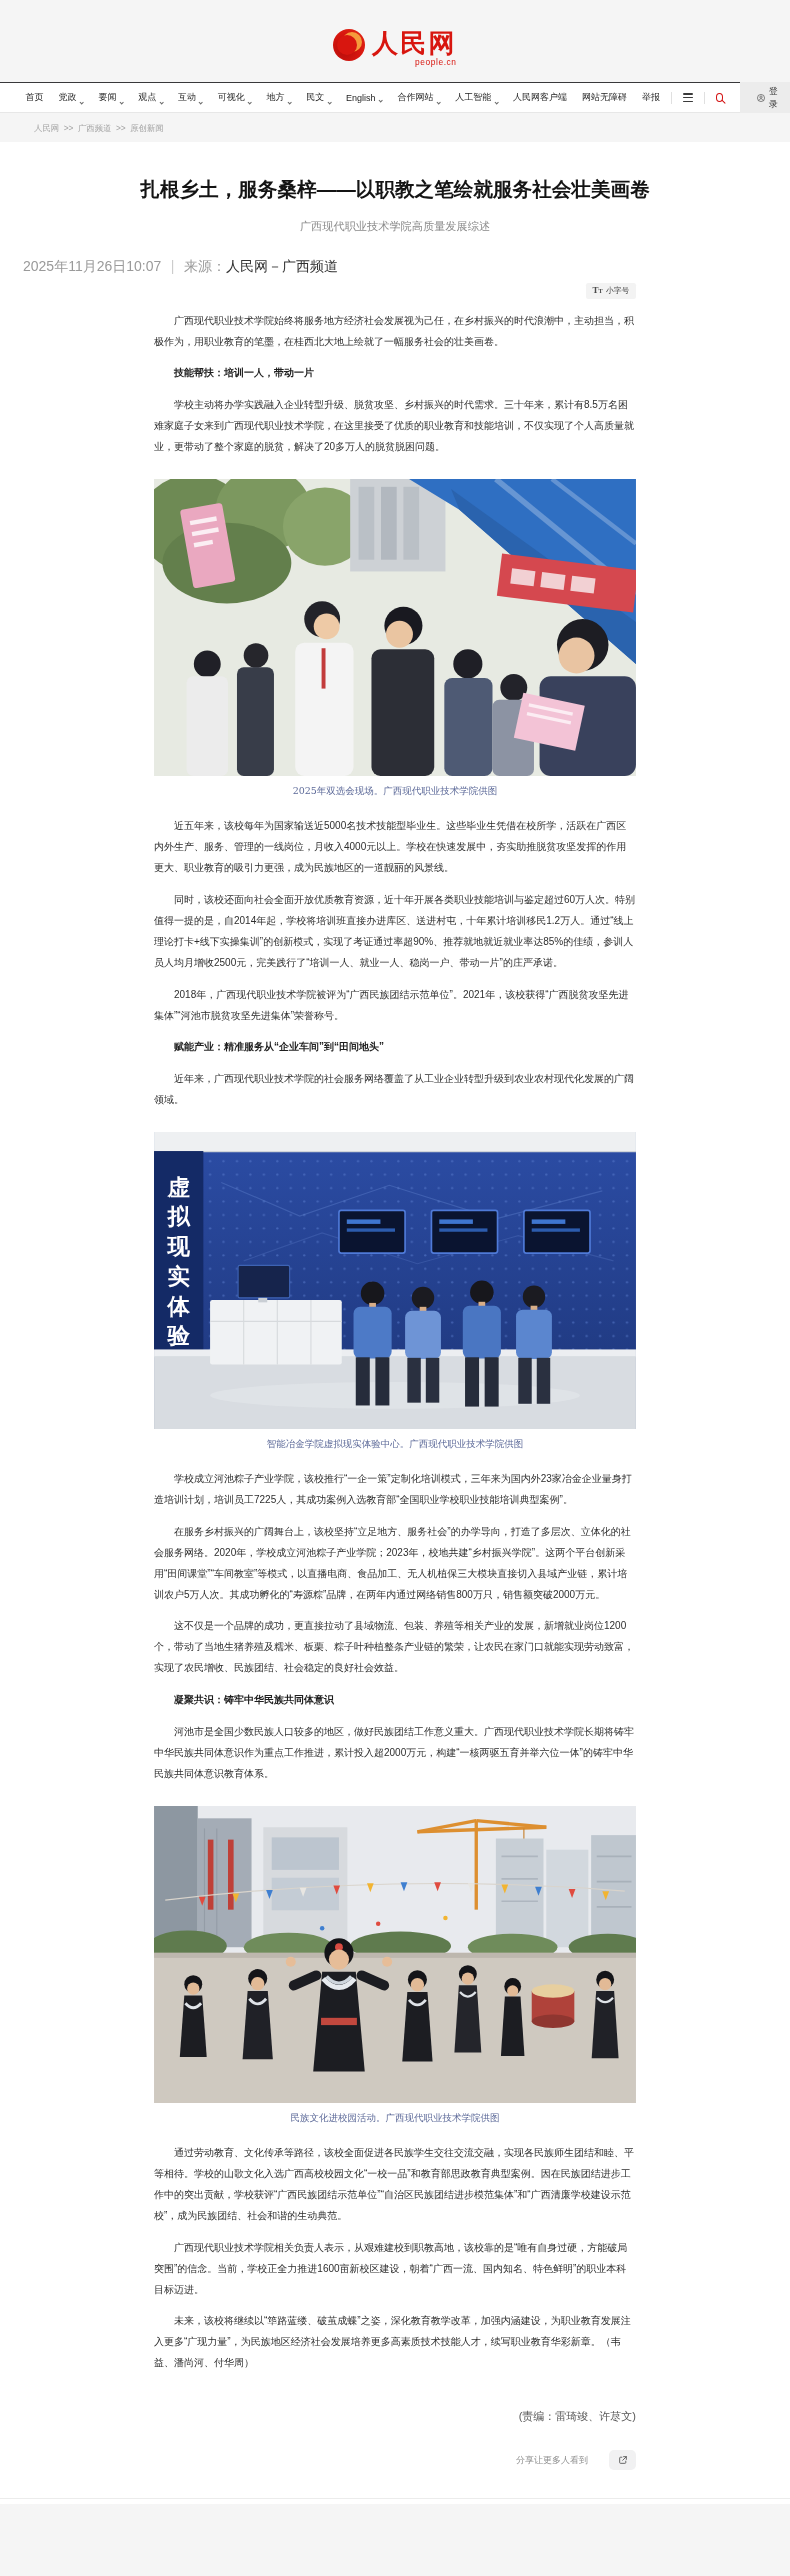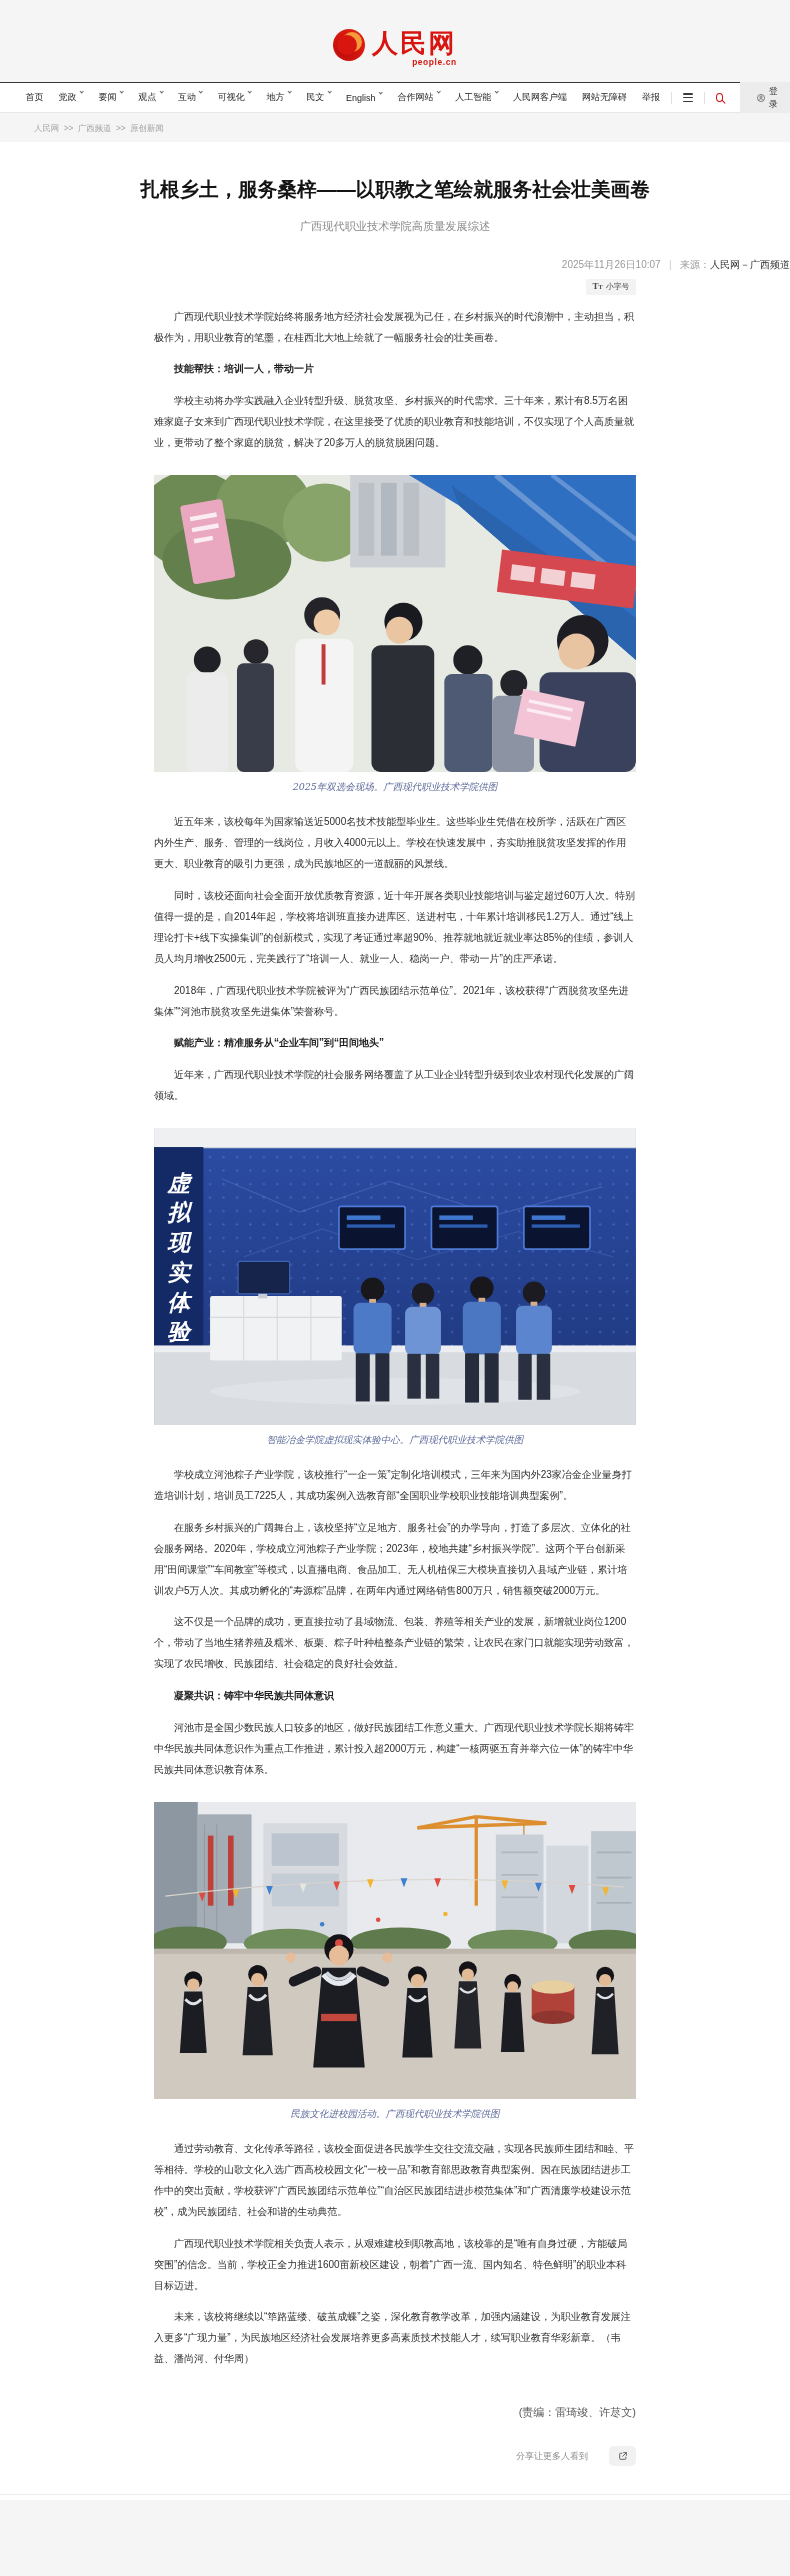--- a/index.html
+++ b/index.html
@@ -12,28 +12,28 @@
   .logo { display:flex; justify-content:center; align-items:flex-start; gap:6.7px; cursor:pointer; }
   .logo-ball { position:relative; width:32px; height:32px; border-radius:50%;
     background:radial-gradient(circle at 35% 65%, #b40d0a 0%, #d8160f 55%, #e6311a 100%); overflow:hidden; }
   .logo-ball .crescent { position:absolute; left:9px; top:3.4px; width:20px; height:20px; border-radius:50%;
     background:#f59b3c; }
   .logo-ball .crescent::after { content:""; position:absolute; left:-5px; top:2.8px; width:20px; height:20px;
     border-radius:50%; background:#d8160f; }
   .logo-text { display:flex; flex-direction:column; align-items:flex-end; }
   .logo-cn { font-family:"DejaVu Serif","Liberation Serif",serif; font-weight:bold; color:#d8160f;
     font-size:26px; line-height:1.1; letter-spacing:2.2px; }
-  .logo-en { color:#d8160f; font-size:8.4px; font-weight:bold; letter-spacing:0.6px; margin-top:-1.1px; }
+  .logo-en { color:#d8160f; font-size:8.4px; font-weight:normal; letter-spacing:0.6px; margin-top:-1.1px; }
 
   
   .mainnav { background:#fff; border-top:1.1px solid #38383a; border-bottom:0.6px solid #e7e7e7; height:31px; }
   .nav-inner { width:750px; margin:0 auto; display:flex; align-items:center; height:100%; }
   .nav-list { list-style:none; display:flex; align-items:center; gap:15px; margin:0; padding:0 0 0 5.6px;
     font-size:9px; color:#252525; white-space:nowrap; }
-  .nav-item { display:flex; align-items:flex-start; cursor:pointer; }
+  .nav-item { display:flex; align-items:flex-end; cursor:pointer; }
   .chev { display:inline-block; width:3.4px; height:3.4px; border-right:0.8px solid #6b6b6b;
     border-bottom:0.8px solid #6b6b6b; transform:rotate(45deg); margin:-1.7px 0 0 3.4px; }
   .nav-tools { margin-left:auto; display:flex; align-items:center; height:100%; }
   .vdiv { width:0.6px; height:12.3px; background:#e0e0e0; margin:0 11.2px; }
   .menu-icon { width:12.3px; height:9px; display:flex; flex-direction:column; justify-content:space-between; cursor:pointer; }
   .menu-icon span { display:block; height:1.4px; background:#3a3a3a; border-radius:1.1px; }
   .search-icon { position:relative; width:8.4px; height:8.4px; border:1.4px solid #d30f0f; border-radius:50%;
     cursor:pointer; margin-right:4.5px; }
   .search-icon::after { content:""; position:absolute; width:4.5px; height:1.4px; background:#d30f0f;
     right:-3.9px; bottom:-1.7px; transform:rotate(45deg); border-radius:1.1px; }
@@ -45,34 +45,34 @@
   .crumb { margin-left:34px; font-size:8.4px; color:#a3a3a3; display:flex; gap:4.5px; align-items:center; }
   .crumb span { cursor:default; }
   .crumb .crumb-link { cursor:pointer; }
 
   
   .article-card { background:#fff; padding:32px 0 0; }
   .container { width:482px; margin:0 auto; }
   h1.title { width:554px; margin:0 auto; text-align:center; font-size:19.6px; line-height:1.55;
     color:#141414; font-weight:700; }
   .subtitle { text-align:center; color:#8a8a8a; font-size:11.2px; margin-top:15px; font-weight:400; }
-  .meta { text-align:right; font-size:10px; color:#9a9a9a; margin-top:23.5px; }
+  .meta { text-align:left; font-size:14px; color:#9a9a9a; margin-top:23.5px;padding-left:23px; }
   .meta .pipe { margin:0 5.6px; color:#ccc; }
   .meta .source-name { color:#333; }
   .fontsize-row { width:482px; margin:6.7px auto 0; display:flex; justify-content:flex-end; }
   .fontsize-pill { background:#f3f3f3; border-radius:2.2px; padding:2.8px 6.7px; color:#4a4a4a; font-size:7.8px;
     display:flex; align-items:baseline; gap:3.4px; cursor:pointer; }
   .tt-big { font-size:9px; font-weight:bold; font-family:"Liberation Serif","DejaVu Serif",serif; }
   .tt-small { font-size:6.2px; font-weight:bold; font-family:"Liberation Serif","DejaVu Serif",serif; }
 
   .article-body { margin-top:7.8px; padding-bottom:4.5px; }
   .article-body p { font-size:10px; line-height:2.1; color:#2e2e2e; text-indent:2em; margin:10.6px 0; }
   .article-body h2 { font-size:10px; line-height:2.1; color:#1f1f1f; text-indent:2em; margin:4px 0 9px;
     font-weight:700; }
-  figure { margin:22.4px 0 17px;font-style:italic; }
+  figure { margin:22.4px 0 17px; }
   .article-img { width:482px; height:297px; display:block; background:#eee; }
   figcaption { text-align:center; margin-top:9px; font-size:9.5px; color:#5d6a99;
     font-family:"DejaVu Serif","Liberation Serif",serif; }
 
   .editor-line { text-align:right; color:#575757; font-size:11px; margin:36px 0 0; }
   .share-row { display:flex; justify-content:flex-end; align-items:center; gap:21px; margin:26px 0 0;
     color:#8f8f8f; font-size:9px; padding-bottom:23.5px; }
   .share-btn { width:27px; height:20px; background:#f1f1f2; border-radius:5px; display:flex;
     align-items:center; justify-content:center; cursor:pointer; }
   .card-foot { border-top:0.6px solid #ececec; height:5.6px; }

